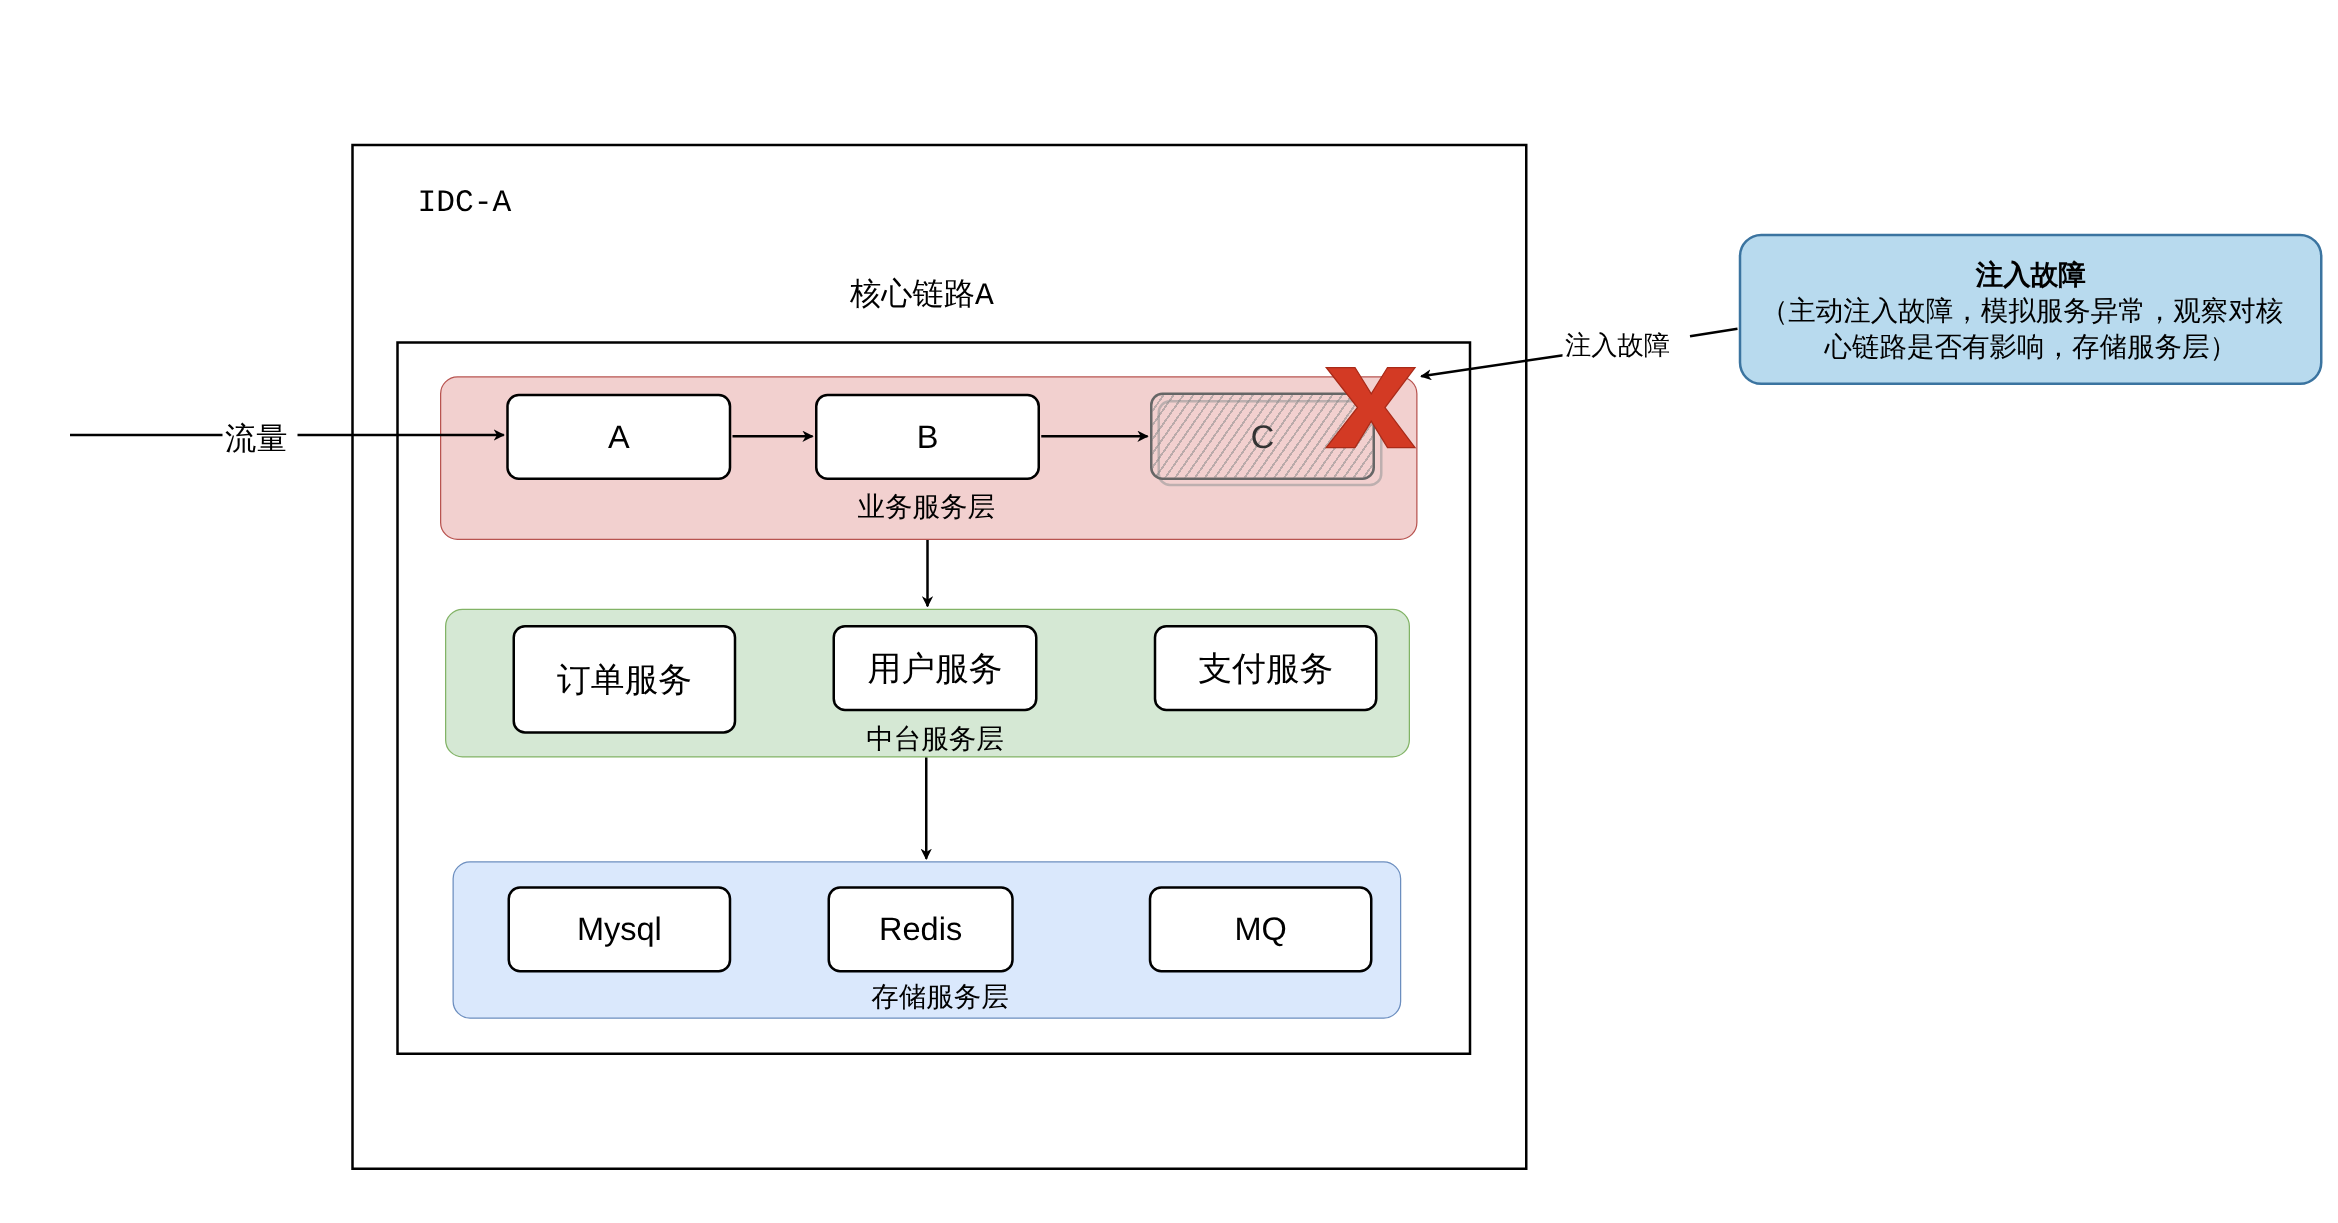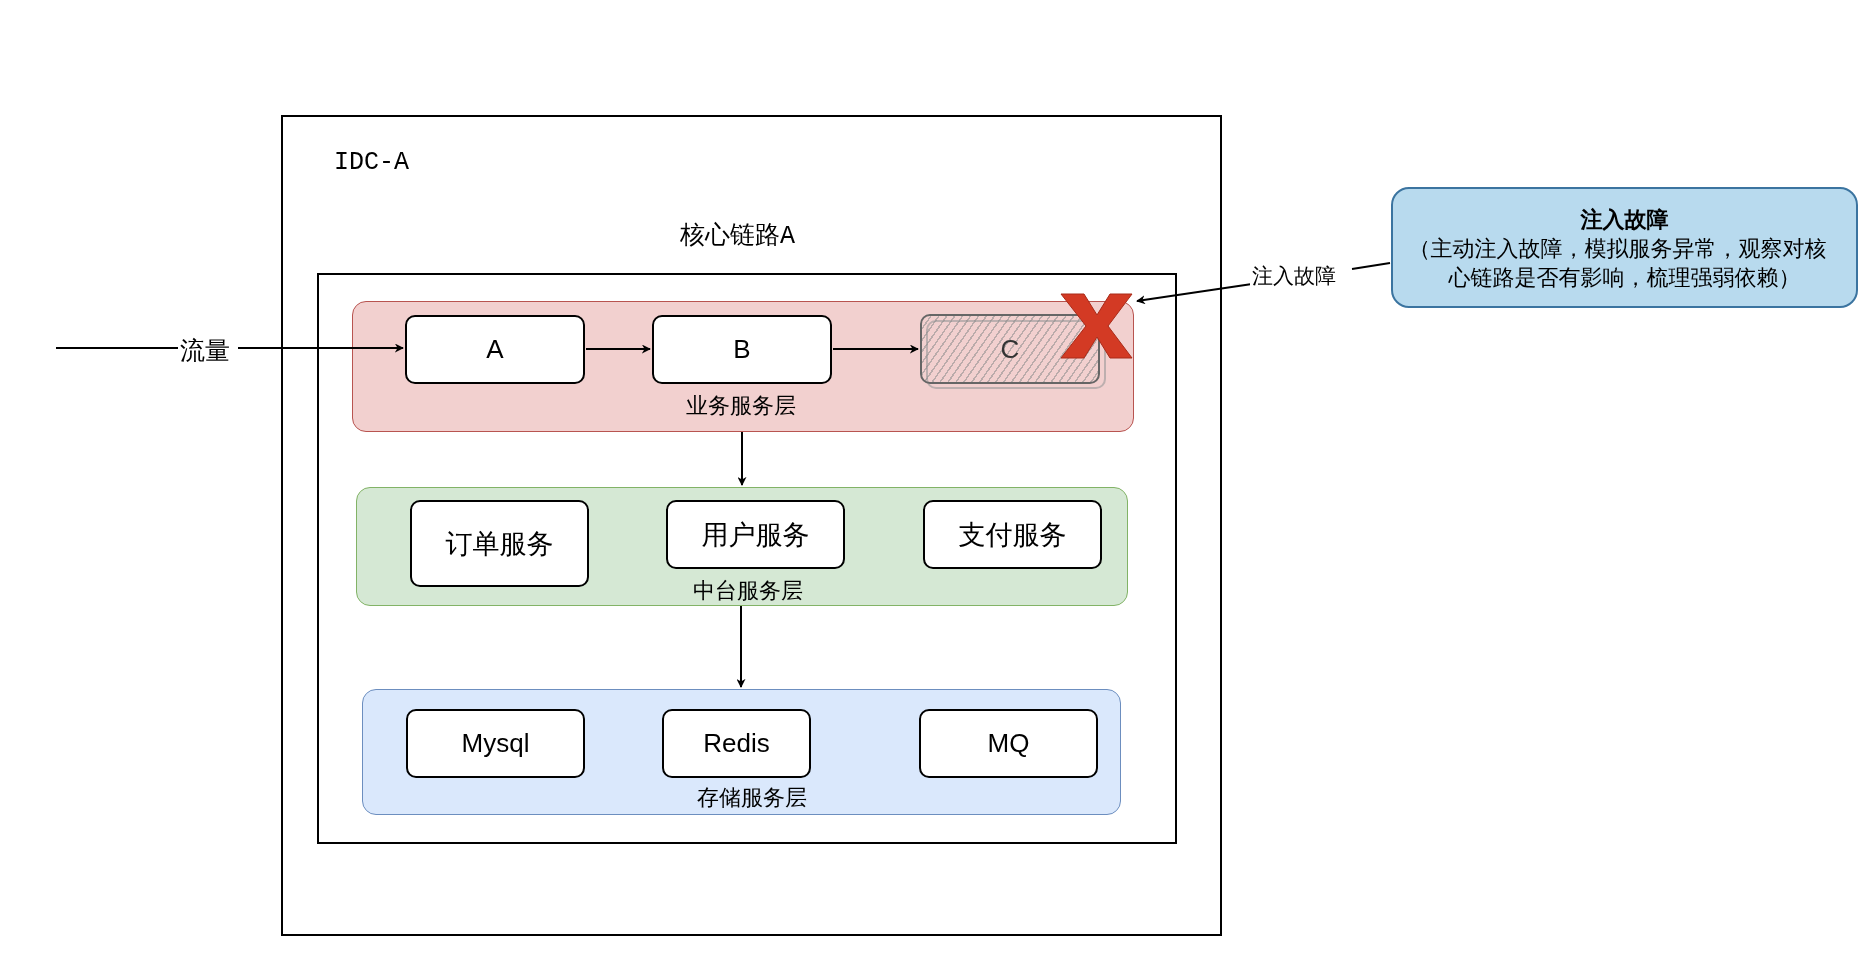--- a/index.html
+++ b/index.html
@@ -34,21 +34,21 @@
 <div class="panel p-green"></div>
 <div class="panel p-blue"></div>
 
 <div class="node" style="left:405px;top:315px;width:180px;height:69px;">A</div>
 <div class="node" style="left:652px;top:315px;width:180px;height:69px;">B</div>
 <div class="node-c-shadow" style="left:926px;top:320px;width:180px;height:69px;"></div>
 <div class="node-c" style="left:920px;top:314px;width:180px;height:70px;">C</div>
 <div class="layer-label" style="left:741px;top:391px;">业务服务层</div>
 
 <div class="node cjk" style="left:410px;top:500px;width:179px;height:87px;">订单服务</div>
-<div class="node cjk" style="left:666px;top:500px;width:179px;height:69px;">用户服务</div>
+<div class="node cjk" style="left:666px;top:500px;width:164px;height:69px;">用户服务</div>
 <div class="node cjk" style="left:923px;top:500px;width:179px;height:69px;">支付服务</div>
 <div class="layer-label" style="left:748px;top:576px;">中台服务层</div>
 
 <div class="node" style="left:406px;top:709px;width:179px;height:69px;">Mysql</div>
 <div class="node" style="left:662px;top:709px;width:149px;height:69px;">Redis</div>
 <div class="node" style="left:919px;top:709px;width:179px;height:69px;">MQ</div>
 <div class="layer-label" style="left:752px;top:783px;">存储服务层</div>
 
 <svg width="1870" height="978" viewBox="0 0 1870 978">
   <defs>
@@ -75,14 +75,14 @@
     <polygon points="1061,294 1084,294 1097,315 1110,294 1132,294 1108,326 1132,358 1110,358 1097,337 1084,358 1061,358 1086,326" fill="#d33a24" stroke="#a92a18" stroke-width="1"></polygon>
   </g>
 </svg>
 
 <div class="title" style="left:180px;top:334px;font-size:25px;background:#fff;">流量</div>
 <div class="title" style="left:1250px;top:262px;font-size:21px;background:#fff;padding:0 2px;">注入故障</div>
 
 <div class="callout">
   <div class="ct">注入故障</div>
   <div style="margin-left:-14px;">（主动注入故障，模拟服务异常，观察对核</div>
-  <div>心链路是否有影响，梳理强弱依赖）</div>
+  <div>心链路是否有影响，存储服务层）</div>
 </div>
 
 </body></html>

